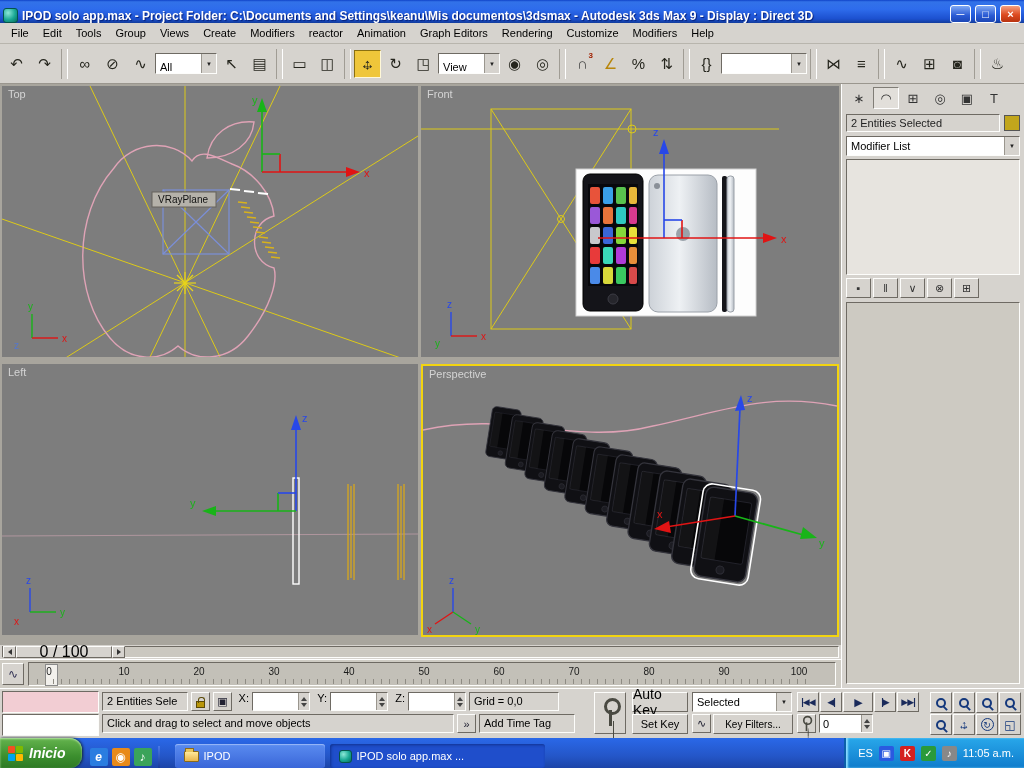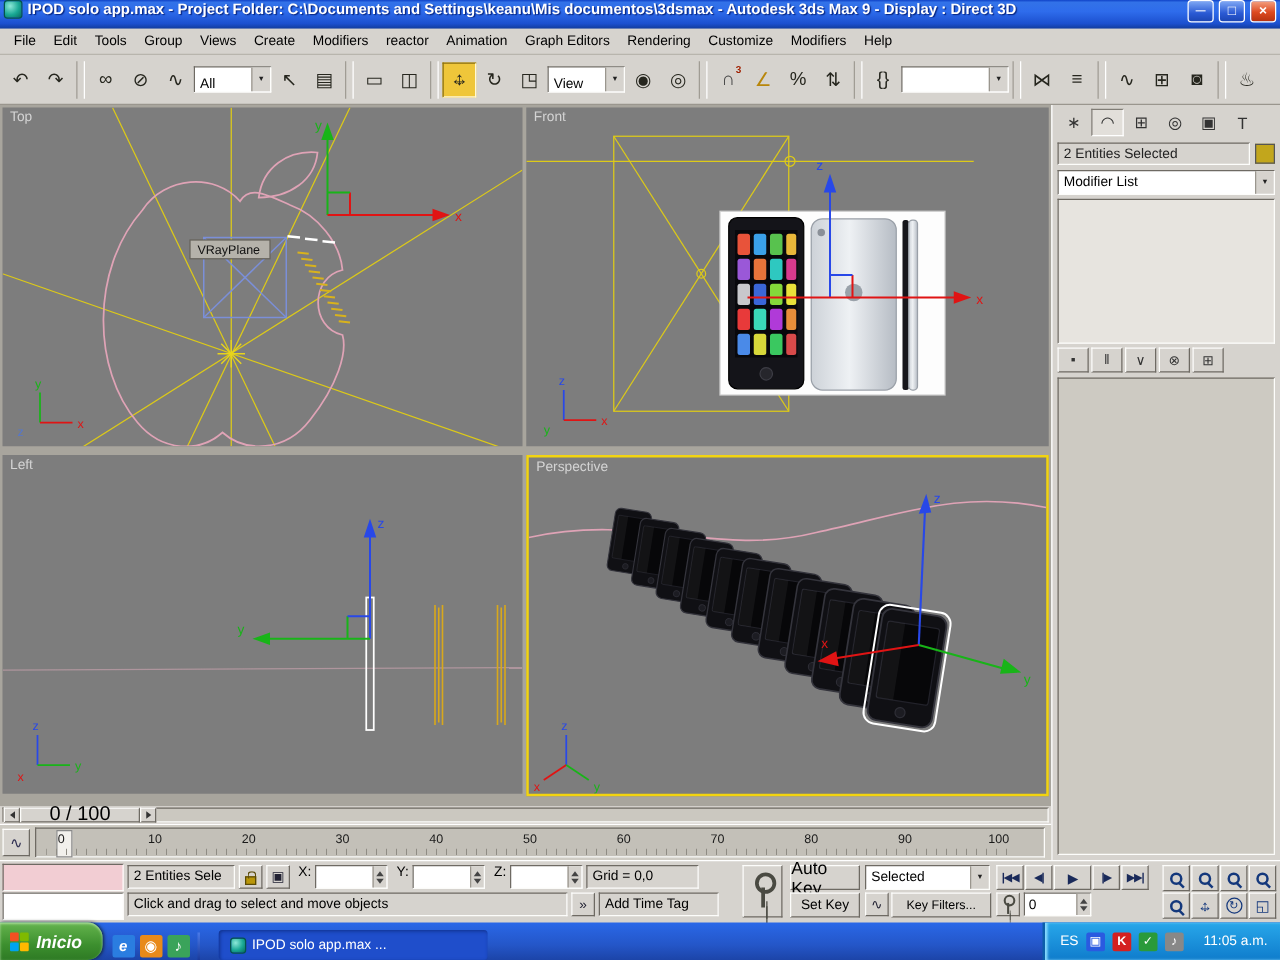--- a/index.html
+++ b/index.html
@@ -4,21 +4,21 @@
 <style>
   *{margin:0;padding:0;box-sizing:border-box}
   html,body{width:1024px;height:768px}
   body{font-family:"Liberation Sans","DejaVu Sans",sans-serif;font-size:11px;color:#000;background:#d6d3ce;overflow:hidden}
   .screen{position:relative;width:1024px;height:768px;background:#d6d3ce;overflow:hidden}
   .out{border:1px solid;border-color:#fdfdfb #6e6a63 #6e6a63 #fdfdfb;background:#d6d3ce}
   .in{border:1px solid;border-color:#6e6a63 #fdfdfb #fdfdfb #6e6a63}
   .ctr{display:flex;align-items:center;justify-content:center}
 
   
-  .titlebar{position:absolute;top:0;left:0;width:1024px;height:23px;display:flex;align-items:flex-start;gap:4px;padding:0 3px;
+  .titlebar{position:absolute;top:0;left:0;width:1024px;height:23px;display:flex;align-items:flex-end;gap:4px;padding:0 3px;
     background:linear-gradient(to bottom,#0f42c8 0%,#3272e8 8%,#2e6cec 40%,#1c50cf 82%,#123c9c 100%)}
   .maxicon{width:15px;height:15px;border-radius:3px;border:1px solid #04554a;flex:none;
     background:radial-gradient(circle at 32% 30%,#8ce8d8,#19a894 55%,#076a5c)}
   .maxicon.sm{width:13px;height:13px}
   .title{flex:1;color:#fff;font-weight:bold;font-size:12px;white-space:nowrap;overflow:hidden;text-shadow:1px 1px 1px #04207a}
   .winbtn{width:21px;height:18px;border-radius:3px;border:1px solid #fff;color:#fff;font-size:11px;font-weight:bold;flex:none}
   .winbtn.minb,.winbtn.maxb{background:linear-gradient(#7fa8f4,#2a5ad4 60%,#1c46b4)}
   .winbtn.closeb{background:linear-gradient(#f4a080,#dd4a20 55%,#b83310)}
 
   
@@ -146,21 +146,21 @@
   .task{height:24px;margin-left:5px;border-radius:3px;display:flex;align-items:center;gap:5px;padding:0 9px;color:#fff;font-size:11px;white-space:nowrap}
   .task.inactive{background:linear-gradient(#5a8cf0,#3a66d8);box-shadow:inset 0 1px 1px #9ab8f8}
   .task.pressed{background:#1f4ecb;box-shadow:inset 1px 1px 3px #10328e;width:215px}
   .task.inactive{width:150px}
   .folder{width:15px;height:11px;background:linear-gradient(#ffe89a,#e8b64a);border:1px solid #8a6a1a;border-radius:1px;position:relative;flex:none}
   .folder::before{content:"";position:absolute;top:-4px;left:0;width:7px;height:3px;background:#e8c55a;border:1px solid #8a6a1a;border-bottom:none;border-radius:1px 1px 0 0}
   .tray{margin-left:auto;height:30px;display:flex;align-items:center;gap:6px;padding:0 10px 0 12px;color:#fff;
     background:linear-gradient(#28a7ea,#0f7ccc);border-left:2px solid #0c5faa;box-shadow:inset 2px 0 2px #8adcff}
   .trayicon{width:15px;height:15px;border-radius:2px;font-size:10px;font-weight:bold;color:#fff}
   .t-blue{background:#2a5ae0}.t-red{background:#d42020}.t-green{background:#2a9a3a}.t-vol{background:#888}
-  .clock{font-size:11px;margin-left:10px}
+  .clock{font-size:11px;margin-left:0}
 </style>
 </head>
 <body>
 
 <div class="screen">
 
   <div class="titlebar">
     <div class="maxicon"></div>
     <div class="title">IPOD solo app.max    - Project Folder: C:\Documents and Settings\keanu\Mis documentos\3dsmax    - Autodesk 3ds Max 9   - Display : Direct 3D</div>
     <div class="winbtn minb ctr">─</div>
@@ -659,20 +659,24 @@
           <i class="f4"></i>
         </span>
       <span>Inicio</span>
     </div>
     <div class="ql">
       <span class="qli ie">e</span>
       <span class="qli msn">◉</span>
       <span class="qli media">♪</span>
       <span class="qldiv"></span>
     </div>
+    <div class="task inactive">
+      <span class="folder"></span>
+      <span>IPOD</span>
+    </div>
     <div class="task pressed">
       <span class="maxicon sm"></span>
       <span>IPOD solo app.max    ...</span>
     </div>
     <div class="tray">
       <span>ES</span>
       <span class="trayicon t-blue ctr">▣</span>
       <span class="trayicon t-red ctr">K</span>
       <span class="trayicon t-green ctr">✓</span>
       <span class="trayicon t-vol ctr">♪</span>

